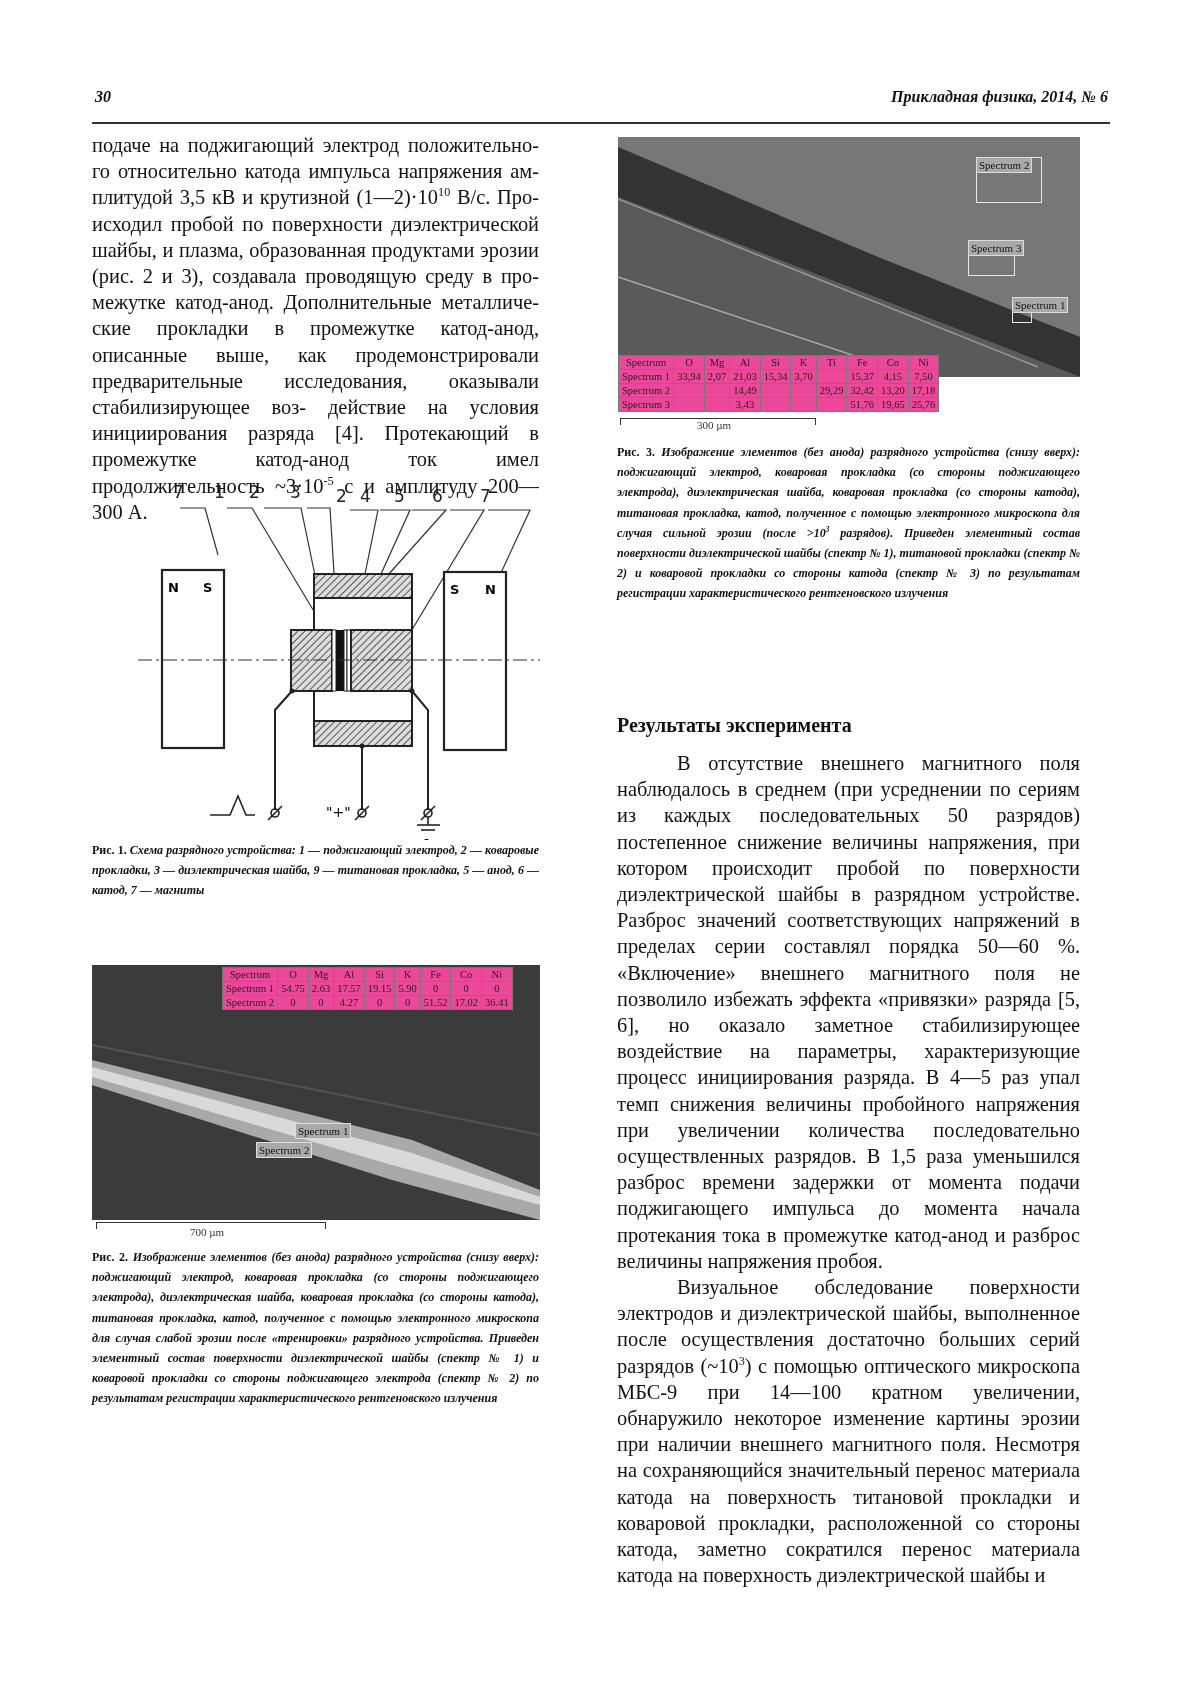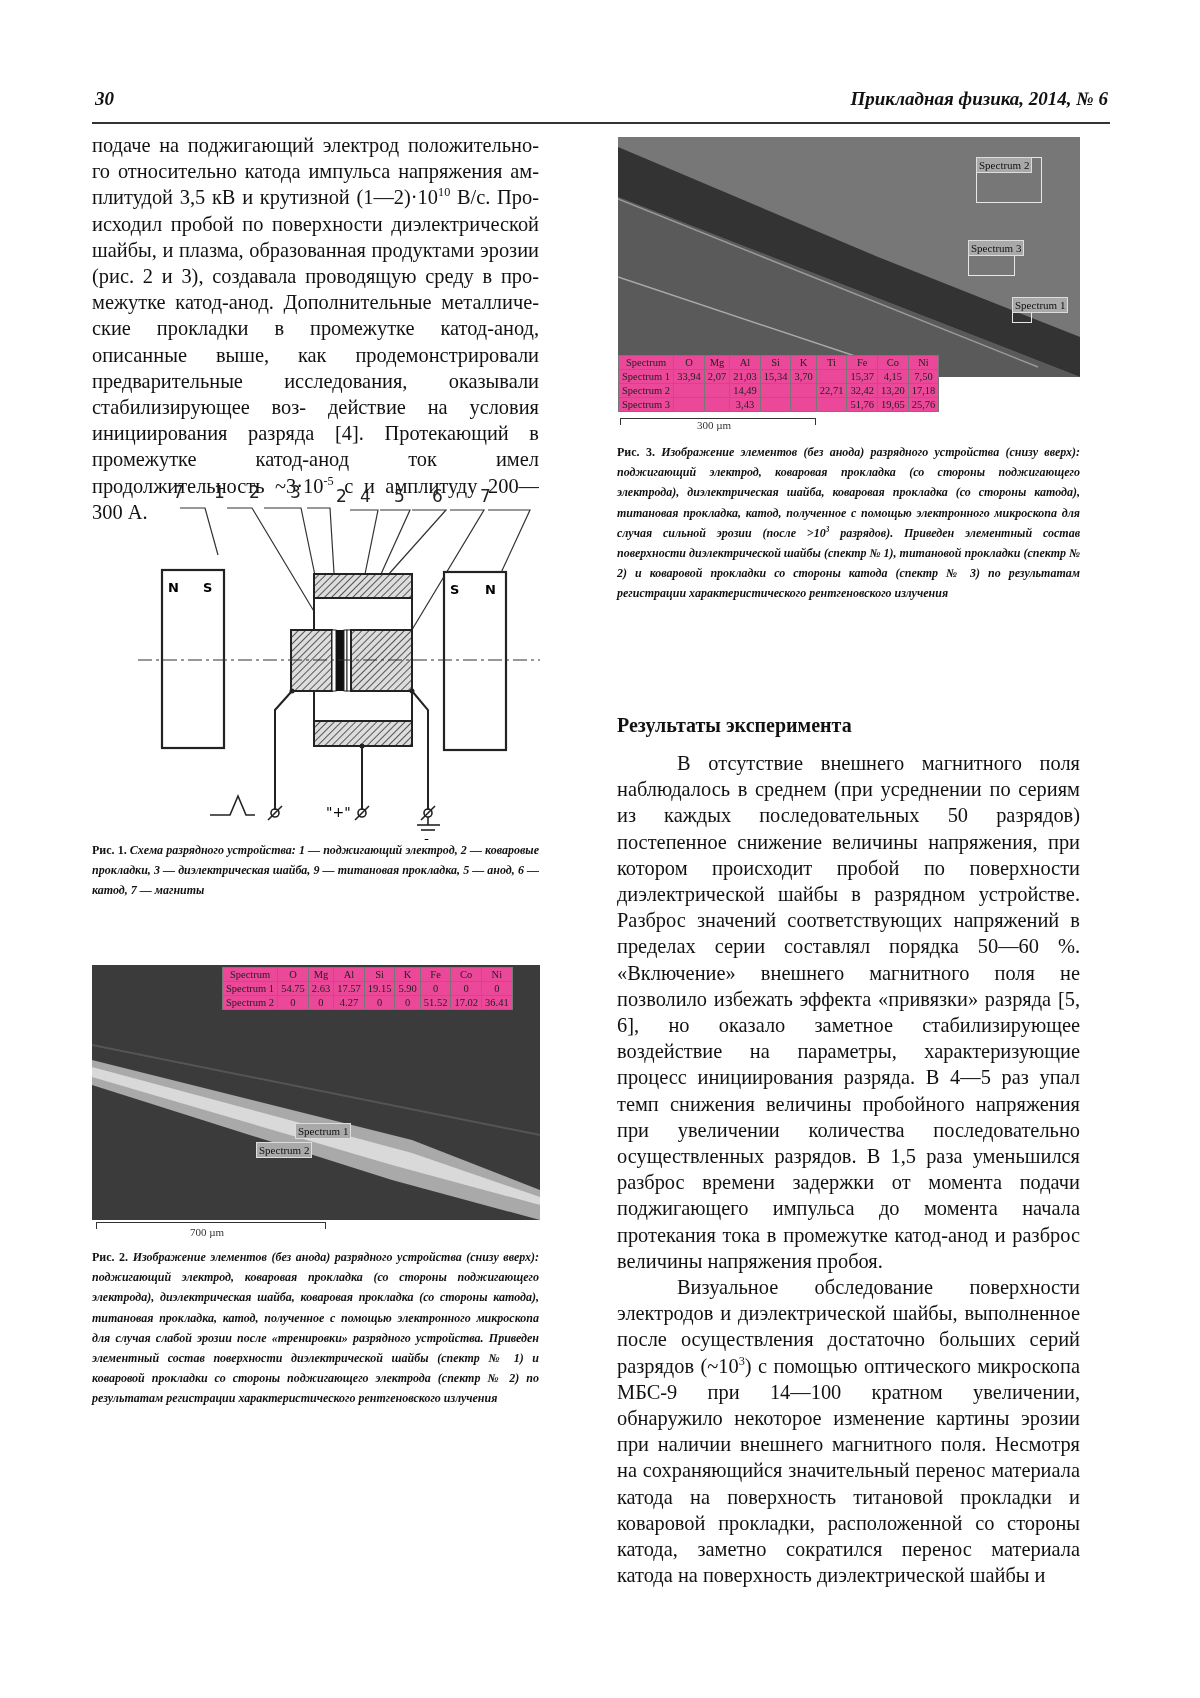--- a/index.html
+++ b/index.html
@@ -1,19 +1,19 @@
 <!DOCTYPE html>
 <html><head>
 <meta charset="utf-8">
 <style>
   html, body { margin:0; padding:0; background:#ffffff; }
   body { width:1200px; height:1698px; position:relative; overflow:hidden; color:#111;
          font-family:"Liberation Serif","DejaVu Serif",serif; }
   .abs { position:absolute; }
-  .hdr { top:88px; font-style:italic; font-weight:bold; font-size:19px; }
+  .hdr { top:88px; font-style:italic; font-weight:bold; font-size:16px; }
   .rule { left:92px; top:122px; width:1018px; height:2px; background:#333; }
   .col { position:absolute; font-size:20.4px; line-height:26.2px; text-align:justify; }
   .col p { margin:0; }
   .indent { text-indent:60px; }
   .cap { position:absolute; font-style:italic; font-weight:bold; font-size:12px; line-height:20.2px; text-align:justify; }
   .heading { position:absolute; font-weight:bold; font-size:20px; text-align:left; }
   .sem { position:absolute; background:#4a4a4a; overflow:hidden; }
   .sem svg { position:absolute; left:0; top:0; }
   table.spec { position:absolute; border-collapse:collapse; background:#ec4899; font-size:10.5px; line-height:11px; color:#222; }
   table.spec td { border:1px solid #777; padding:1px 3px; text-align:center; white-space:nowrap; }
@@ -213,21 +213,21 @@
         <td>4,15</td>
         <td>7,50</td>
   </tr>
   <tr>
     <td>Spectrum 2</td>
         <td></td>
         <td></td>
         <td>14,49</td>
         <td></td>
         <td></td>
-        <td>22,71</td>
+        <td>29,29</td>
         <td>32,42</td>
         <td>13,20</td>
         <td>17,18</td>
   </tr>
   <tr>
     <td>Spectrum 3</td>
         <td></td>
         <td></td>
         <td>3,43</td>
         <td></td>

